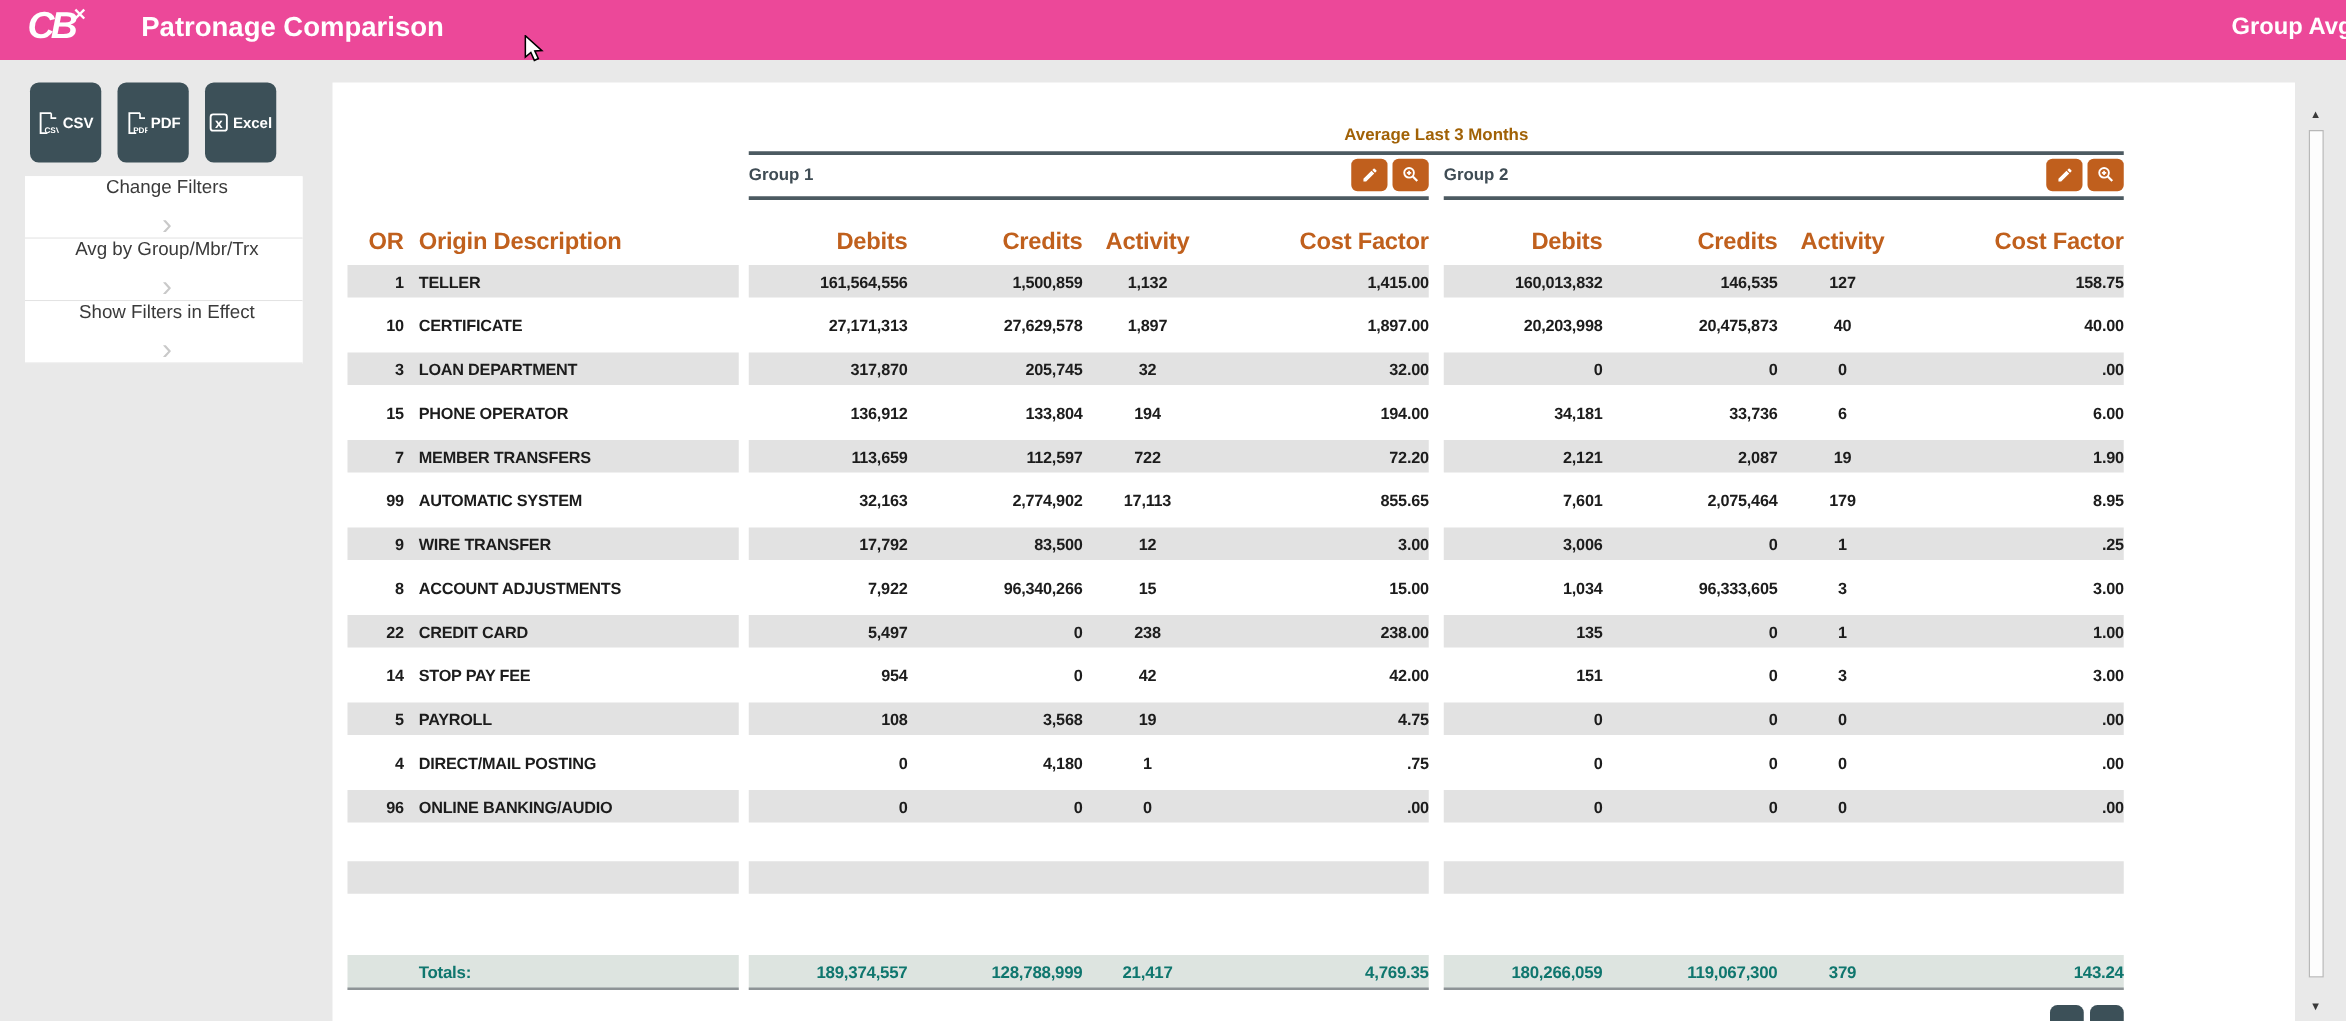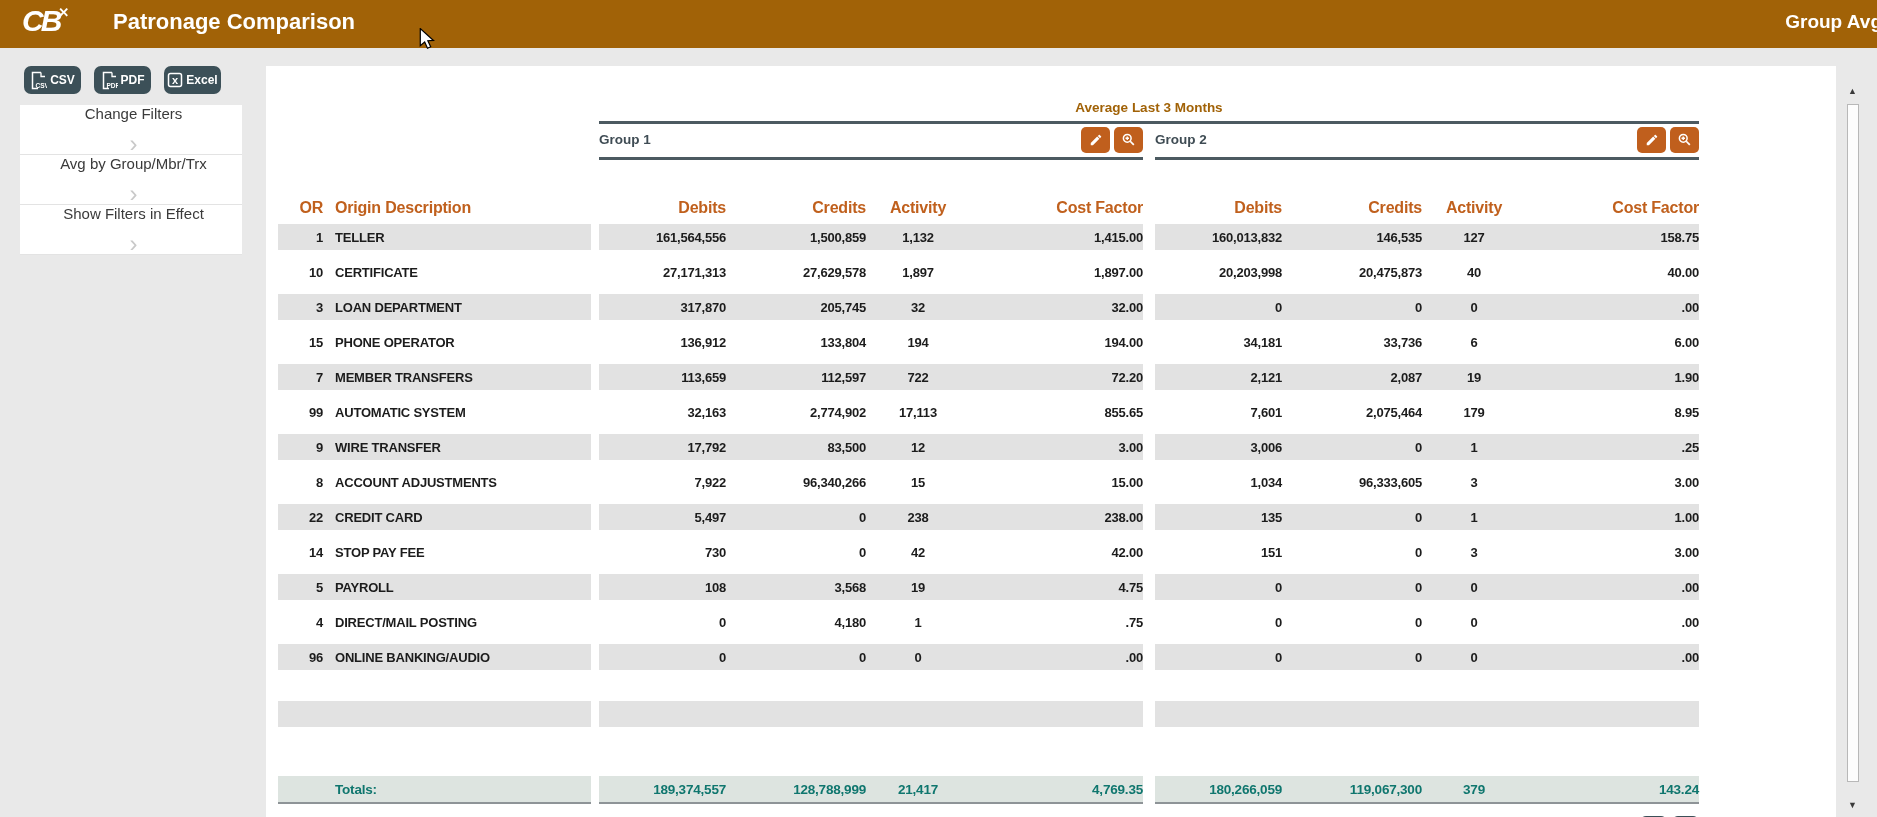--- a/index.html
+++ b/index.html
@@ -2,31 +2,31 @@
 <html><head>
 <meta charset="utf-8">
 <style>
   * { box-sizing: border-box; }
   html,body { margin:0; padding:0; }
   body {
     width:1877px; height:817px; overflow:hidden; position:relative;
     background:#e9e9e9; font-family:"Liberation Sans", sans-serif;
   }
   
-  .appbar { position:absolute; left:0; top:0; width:1877px; height:48px; background:#a16207; }
+  .appbar { position:absolute; left:0; top:0; width:1877px; height:48px; background:#ec4899; }
   .logo { position:absolute; left:22px; top:4px; color:#fff; font-weight:700; font-style:italic;
           font-size:30px; letter-spacing:-3px; }
   .logo-x { font-size:13px; font-style:normal; vertical-align:14px; margin-left:-1px; letter-spacing:0; }
   .app-title { position:absolute; left:113px; top:9px; color:#fff; font-size:22px; font-weight:700; }
   .appbar-right { position:absolute; right:-5px; top:11px; color:#fff; font-size:19px; font-weight:700; white-space:nowrap; }
 
   
   .sidebar { position:absolute; left:20px; top:66px; width:222px; }
   .export-row { display:flex; gap:13px; margin:0 0 11px 4px; }
-  .export-btn { width:57px; height:28px; background:#3c5058; border:none; border-radius:7px;
+  .export-btn { width:57px; height:64px; background:#3c5058; border:none; border-radius:7px;
                 color:#fff; display:flex; align-items:center; justify-content:center; gap:3px;
                 font-family:inherit; font-size:12px; font-weight:700; cursor:pointer; padding:0; }
   .menu { background:#fff; }
   .menu-item { height:50px; display:flex; align-items:center; justify-content:space-between;
                padding:0 8px 0 13px; border-bottom:1px solid #e3e3e3; font-size:15px; color:#3a3a3a;
                background:#fff; cursor:pointer;flex-direction:column; }
   .chevron { color:#c9c9c9; font-size:24px; line-height:20px; font-weight:400; }
 
   
   .card { position:absolute; left:266px; top:66px; width:1570px; height:751px; background:#fff; }
@@ -53,22 +53,22 @@
   .blk.gA   { margin-left:8px; }
   .blk.gB   { margin-left:12px; }
 
   .c-or   { width:45px;  text-align:right; }
   .c-desc { flex:1; padding-left:12px; text-align:left; }
   .m0 { width:127px; text-align:right; }
   .m1 { width:140px; text-align:right; }
   .m2 { width:104px; text-align:center; }
   .m3 { width:173px; text-align:right; }
 
-  .colhead-row { height:64px; display:flex; align-items:flex-end; padding-bottom:7px;
-                 color:#c0601d; font-weight:700; font-size:16px; letter-spacing:-0.2px; }
+  .colhead-row { height:52px; display:flex; align-items:flex-end; padding-bottom:7px;
+                 color:#c0601d; font-weight:700; font-size:19px; letter-spacing:-0.2px; }
   .colhead-row .blk { align-items:flex-end; }
 
   .t-row { height:26px; margin-bottom:9px; display:flex; font-size:13px; font-weight:700;
            color:#1c1c1c; letter-spacing:-0.2px; }
   .t-row .blk { align-items:center; }
   .stripe { background:#e2e2e2; }
 
   .empty-row { margin-top:31px; }
 
   .totals-row { margin-top:49px; height:28px; display:flex; font-size:13.5px; font-weight:700;
@@ -369,21 +369,21 @@
             <span class="m2">1</span>
             <span class="m3">1.00</span>
           </div>
         </div>
         <div class="t-row">
           <div class="blk left">
             <span class="c-or">14</span>
             <span class="c-desc">STOP PAY FEE</span>
           </div>
           <div class="blk grp gA">
-            <span class="m0">730</span>
+            <span class="m0">954</span>
             <span class="m1">0</span>
             <span class="m2">42</span>
             <span class="m3">42.00</span>
           </div>
           <div class="blk grp gB">
             <span class="m0">151</span>
             <span class="m1">0</span>
             <span class="m2">3</span>
             <span class="m3">3.00</span>
           </div>

